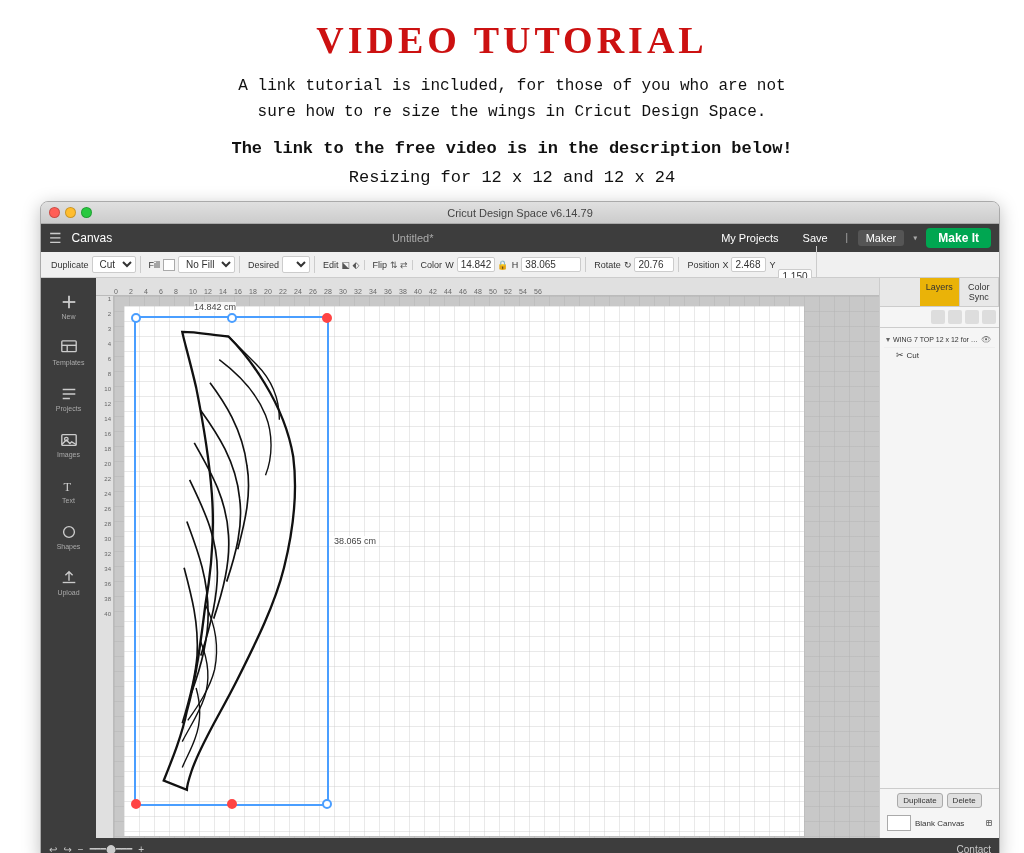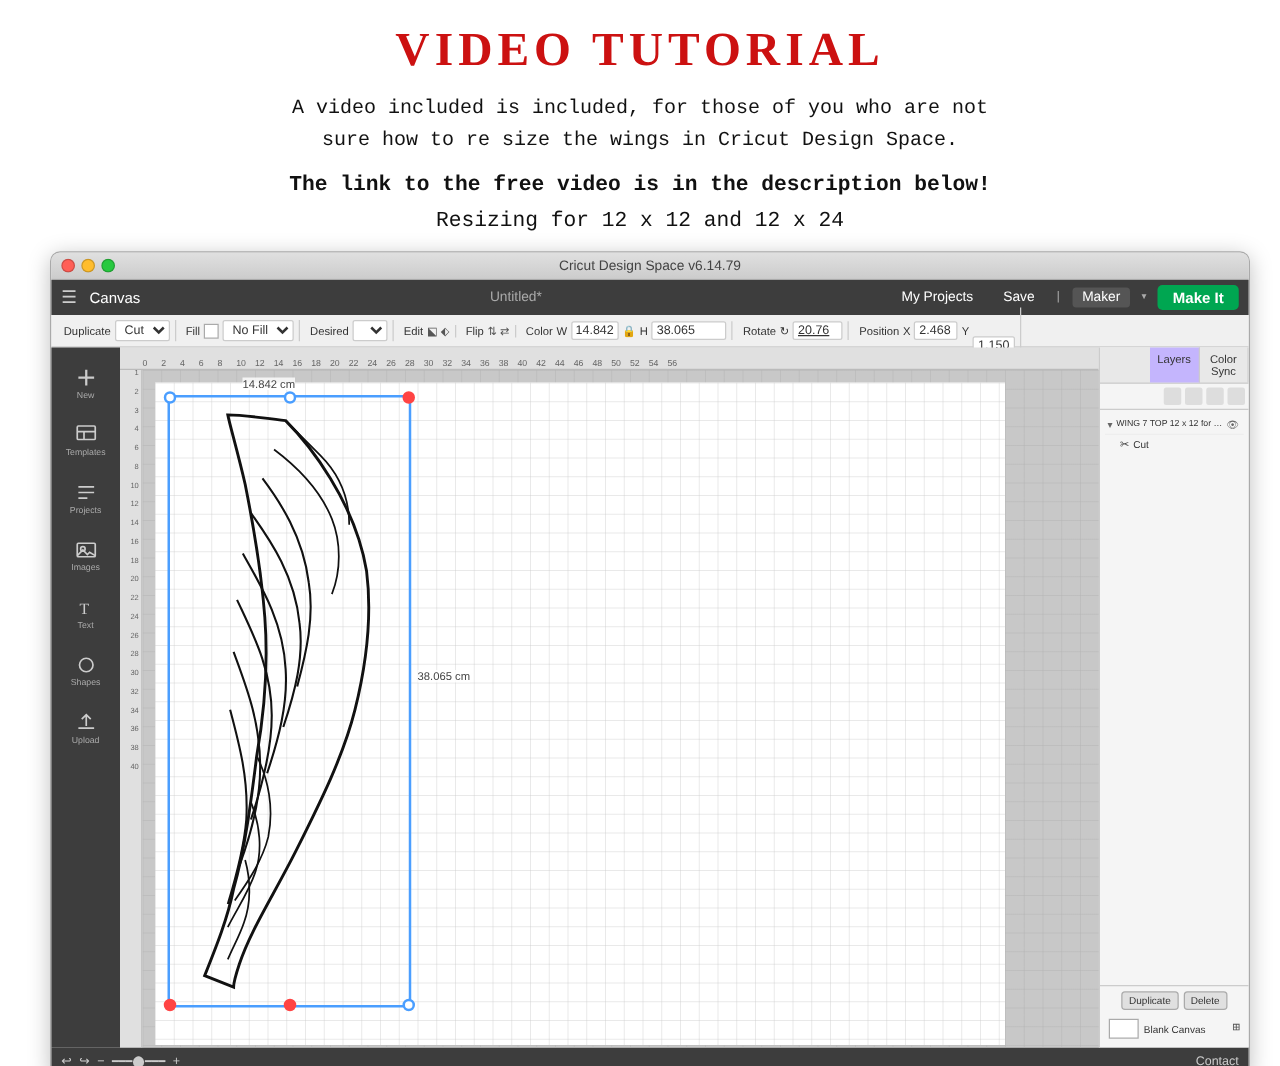--- a/index.html
+++ b/index.html
@@ -367,21 +367,21 @@
     .right-tab {
       flex: 1;
       font-size: 9px;
       text-align: center;
       padding: 4px 2px;
       color: #333;
       font-family: -apple-system, sans-serif;
       cursor: pointer;
       border-right: 1px solid #ccc;
     }
-    .right-tab.active { background: #c4b5fd; margin-left: 40px; }
+    .right-tab.active { background: #eab308; margin-left: 40px; }
     .layers-section { padding: 4px; }
     .layer-item {
       display: flex;
       align-items: center;
       gap: 3px;
       padding: 3px 2px;
       font-size: 8px;
       font-family: -apple-system, sans-serif;
       color: #333;
       border-bottom: 1px solid #eee;
@@ -471,21 +471,21 @@
     }
   </style>
 </head>
 <body>
 
 <div class="page-container">
 
   <div class="video-title">VIDEO TUTORIAL</div>
 
   <div class="subtitle-text">
-    <span>A video included is included, for those of you who are not</span><br>
+    <span>A link tutorial is included, for those of you who are not</span><br>
     <span>sure how to re size the wings in Cricut Design Space.</span>
   </div>
 
   <div class="link-text">The link to the free video is in the description below!</div>
 
   <div class="resize-text">Resizing for 12 x 12 and 12 x 24</div>
 
   <div class="cricut-window">
 
     <div class="title-bar">
@@ -545,21 +545,21 @@
         <span style="font-size:9px;">Color</span>
         <span style="font-size:9px;">W</span>
         <input class="toolbar-input" style="width: 38px;" value="14.842">
         <span style="font-size:9px;">🔒</span>
         <span style="font-size:9px;">H</span>
         <input class="toolbar-input" style="width: 60px;" value="38.065">
       </div>
       <div class="toolbar-group">
         <span style="font-size:9px;">Rotate</span>
         <span style="font-size:9px;">↻</span>
-        <input class="toolbar-input" style="width: 40px; text-decoration: underline;" value="20.76">
+        <input class="toolbar-input" style="width: 40px;" value="20.76">
       </div>
       <div class="toolbar-group">
         <span style="font-size:9px;">Position</span>
         <span style="font-size:9px;">X</span>
         <input class="toolbar-input" style="width: 35px;" value="2.468">
         <span style="font-size:9px;">Y</span>
         <input class="toolbar-input" style="width: 34px; margin-top: 23px;" value="1.150">
       </div>
     </div>
 

